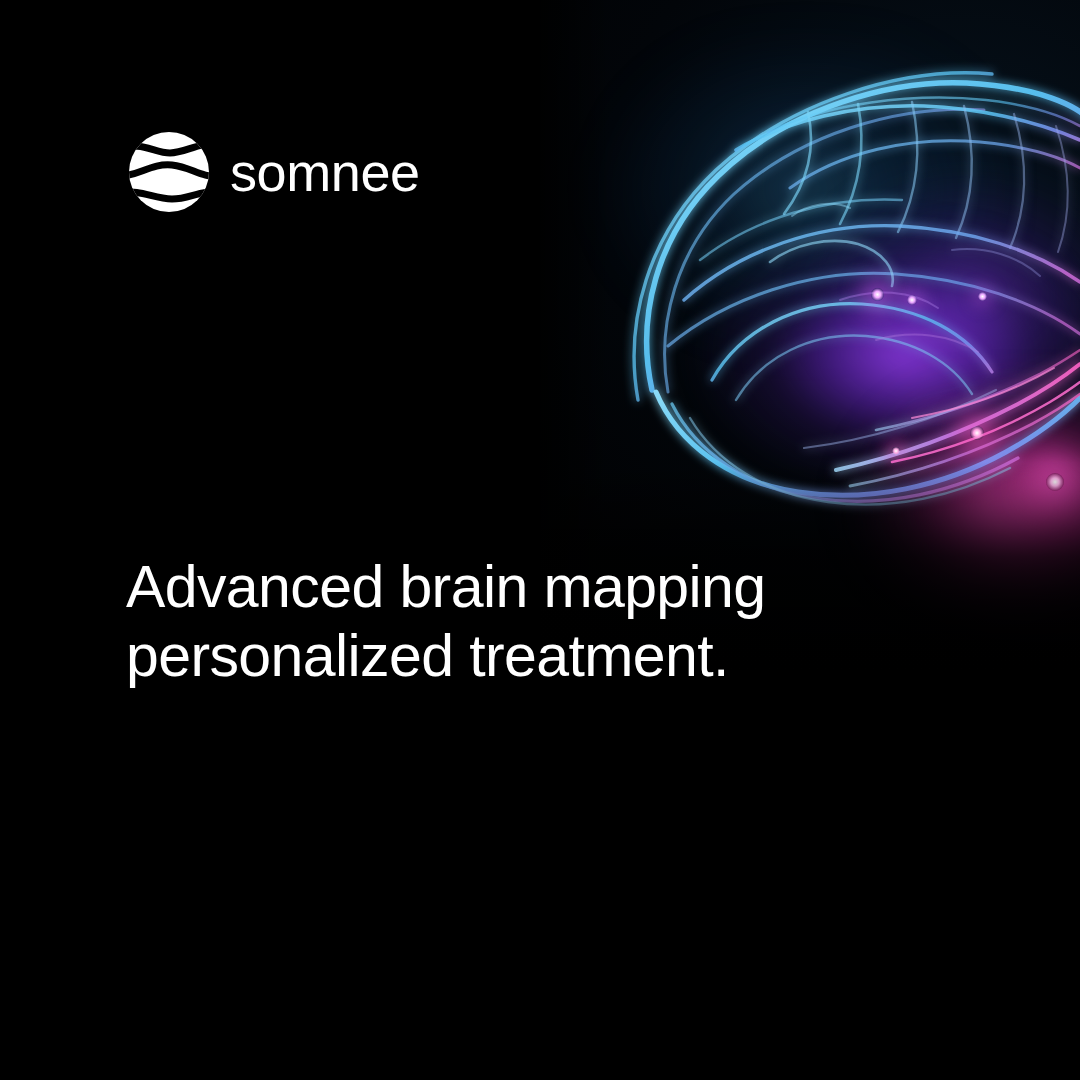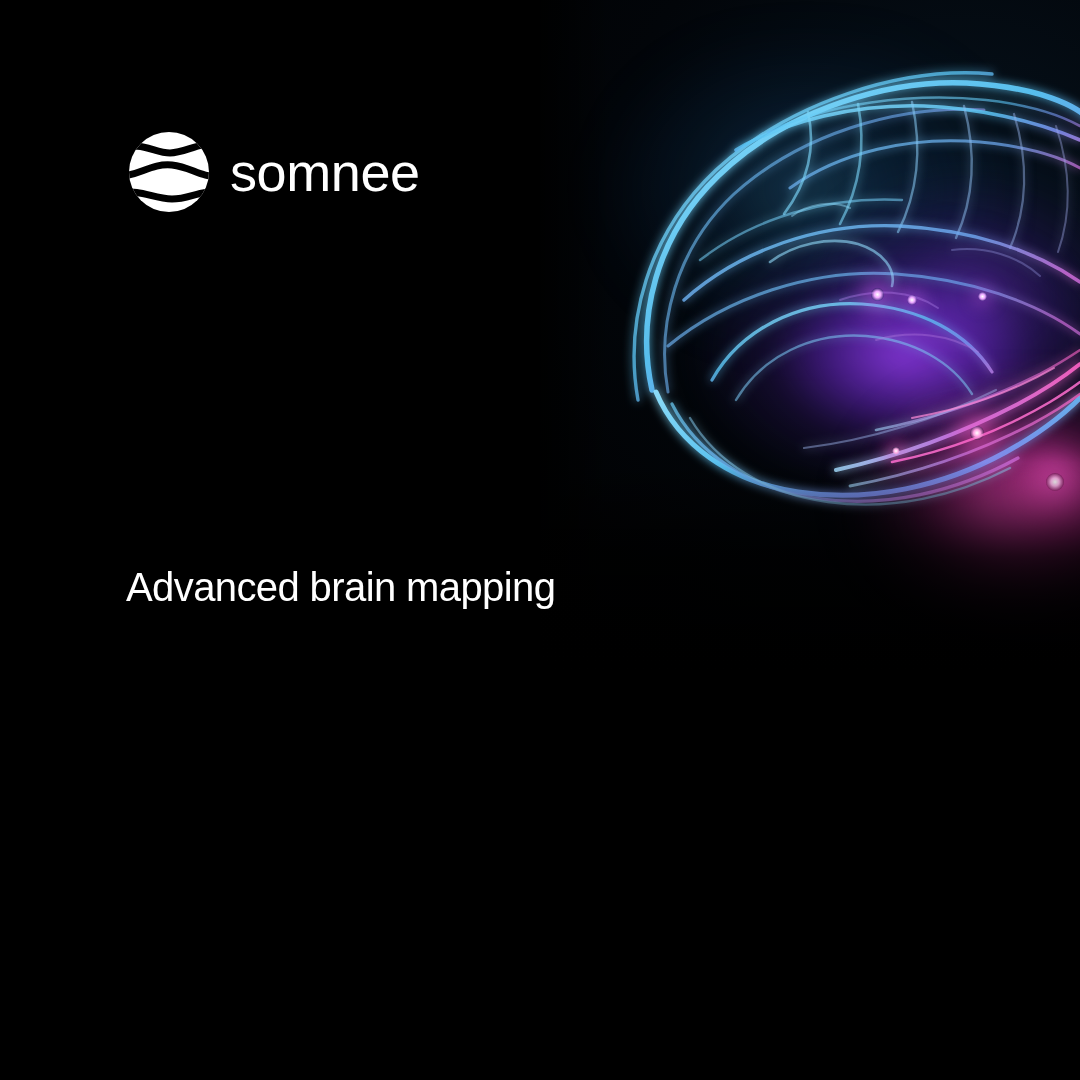--- a/index.html
+++ b/index.html
@@ -131,21 +131,21 @@
   
   .headline {
     position:absolute;
     left:126px; top:553px;
     width:820px;
     z-index:60;
   }
   .headline .hl-line {
     display:block;
     color:#ffffff;
-    font-size:40px;
+    font-size:59px;
     font-weight:400;
     line-height:69px;
     letter-spacing:-0.6px;
     white-space:nowrap;
     font-family:"Liberation Sans", sans-serif;
   }
 </style>
 </head>
 <body>
 
@@ -275,15 +275,16 @@
         <path d="M-6 20 C 10 8, 26 22, 42 22 C 58 22, 72 10, 90 14"></path>
         <path d="M-6 45 C 12 44, 24 32, 44 34 C 64 36, 74 48, 90 44"></path>
         <path d="M-6 62 C 12 58, 26 68, 44 68 C 62 68, 74 58, 90 62"></path>
       </g>
     </svg>
     <span class="logo-word">somnee</span>
   </div>
 
   <div class="headline">
     <span class="hl-line">Advanced brain mapping</span>
+    <span class="hl-line">personalized treatment.</span>
   </div>
 
 </div>
 
 </body></html>

